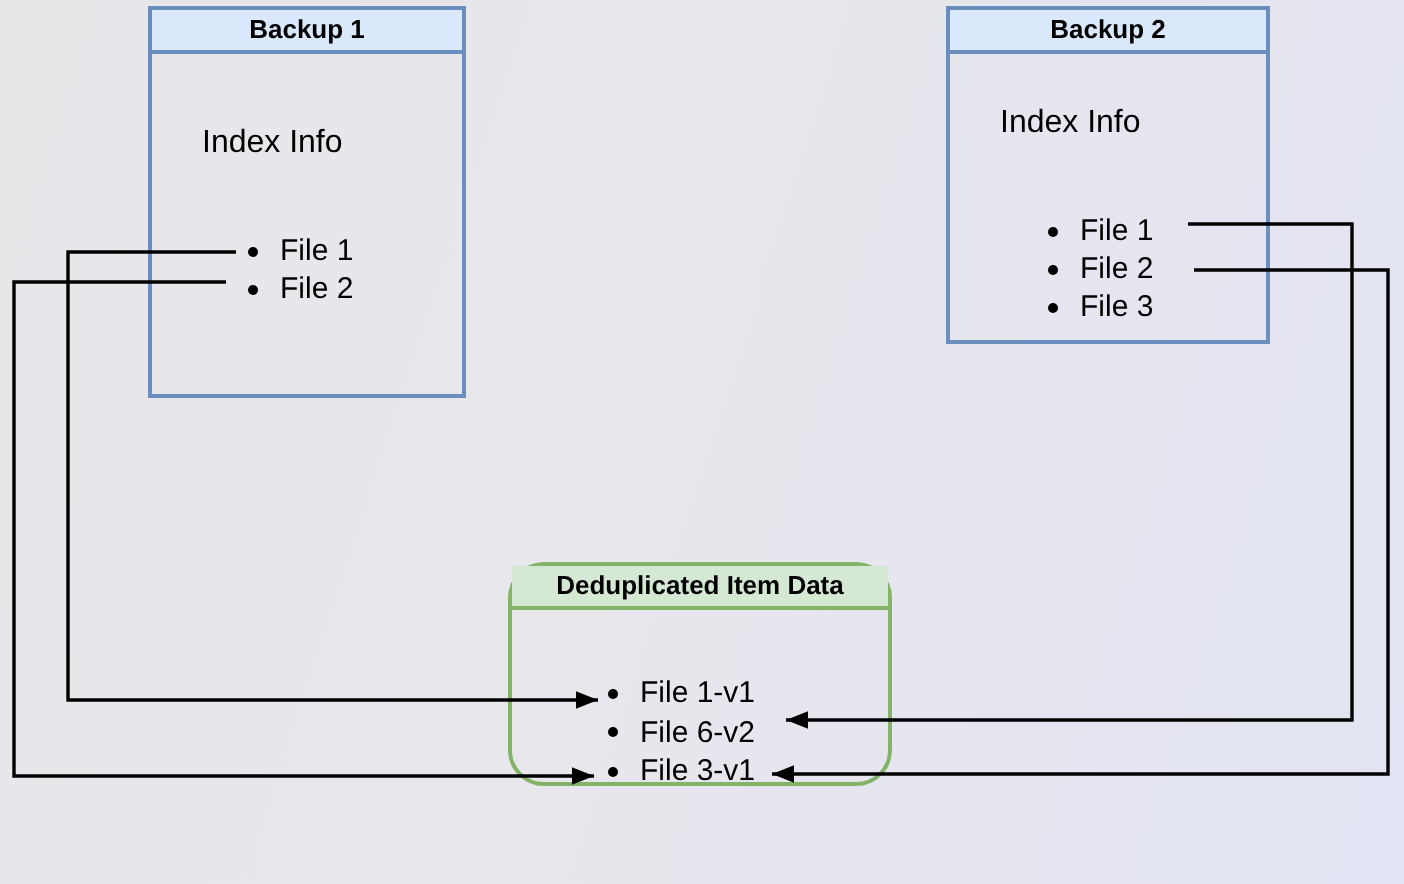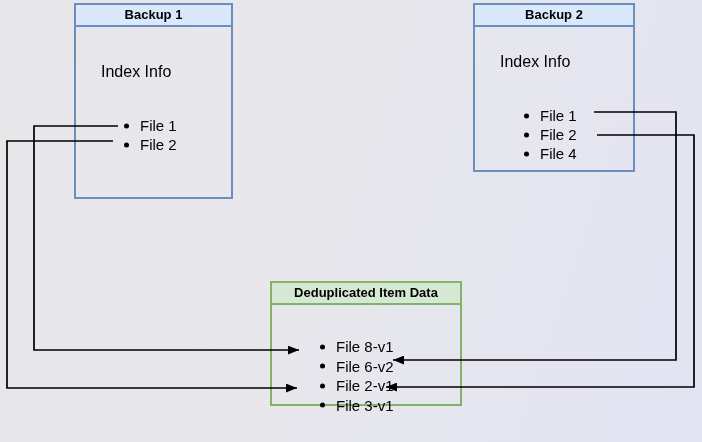--- a/index.html
+++ b/index.html
@@ -54,21 +54,21 @@
     left: 2px;
     top: 50%;
     transform: translateY(-50%);
     width: 5px;
     height: 5px;
     border-radius: 50%;
     background: #000;
   }
   #backup1-box { left: 74px;  top: 3px;   width: 159px; height: 196px; }
   #backup2-box { left: 473px; top: 3px;   width: 162px; height: 169px; }
-  #dedup-box   { left: 270px; top: 281px; width: 192px; height: 125px; }
+  #dedup-box   { left: 254px; top: 281px; width: 192px; height: 112px; border-radius: 18px; }
 
   #backup1-label { left: 25px; top: 57px; }
   #backup2-label { left: 25px; top: 47px; }
 
   #backup1-list { left: 46px; top: 111px; }
   #backup2-list { left: 47px; top: 101px; }
   #dedup-list   { left: 46px; top: 54px; line-height: 19.5px; }
 
   #connections-svg {
     position: absolute;
@@ -90,30 +90,29 @@
         <li>File 2</li>
       </ul>
   </div>
 
   <div class="box" id="backup2-box" style="border-color: rgb(108, 142, 191);">
     <div class="box-header" style="background: rgb(218, 232, 252); border-bottom-color: rgb(108, 142, 191);">Backup 2</div>
     <div class="box-label" id="backup2-label">Index Info</div>
     <ul class="file-list" id="backup2-list">
         <li>File 1</li>
         <li>File 2</li>
-        <li>File 4</li>
+        <li>File 3</li>
       </ul>
   </div>
 
   <div class="box" id="dedup-box" style="border-color: rgb(130, 179, 102);">
     <div class="box-header" style="background: rgb(213, 232, 212); border-bottom-color: rgb(130, 179, 102);">Deduplicated Item Data</div>
     <ul class="file-list" id="dedup-list">
-        <li>File 8-v1</li>
+        <li>File 1-v1</li>
         <li>File 6-v2</li>
-        <li>File 2-v1</li>
         <li>File 3-v1</li>
       </ul>
   </div>
 
   <svg id="connections-svg" xmlns="http://www.w3.org/2000/svg" viewBox="0 0 702 442">
     <defs>
       <marker id="arrowhead" viewBox="0 0 10 8" refX="10" refY="4" markerWidth="11" markerHeight="9" markerUnits="userSpaceOnUse" orient="auto">
         <path d="M0,0 L10,4 L0,8 Z" fill="#000000"></path>
       </marker>
     </defs>

